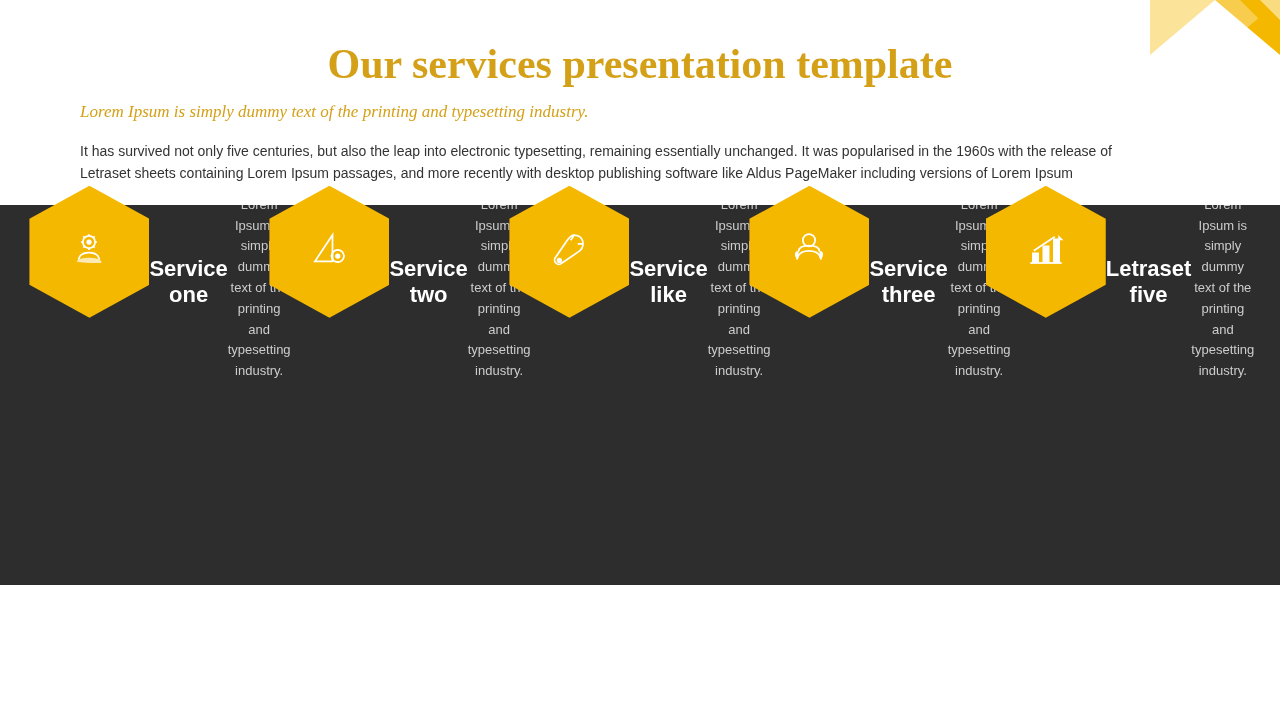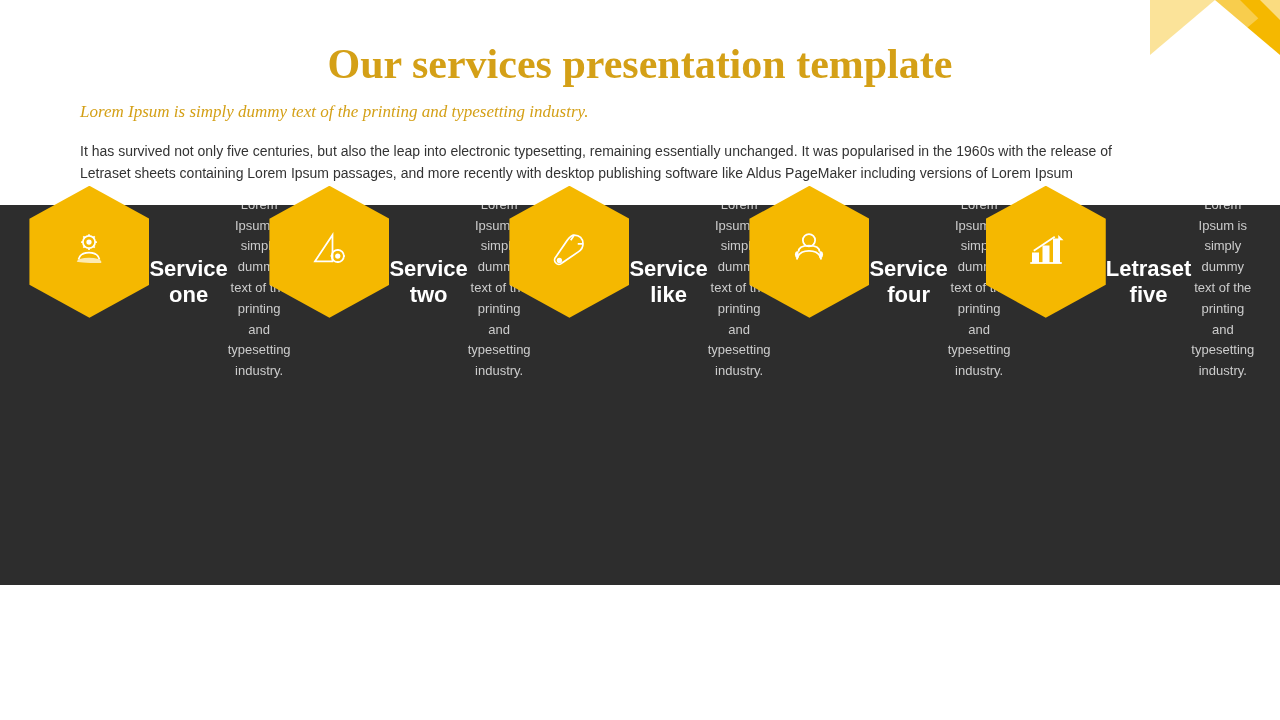--- a/index.html
+++ b/index.html
@@ -193,21 +193,21 @@
         <div class="hexagon">
           <div class="hex-icon"><svg viewBox="0 0 48 48" width="42" height="42" fill="white">
       <circle cx="24" cy="14" r="7" stroke="white" stroke-width="2" fill="none"></circle>
       <path d="M10 36 Q12 26 24 26 Q36 26 38 36" stroke="white" stroke-width="2" fill="none"></path>
       <path d="M8 30 C8 27 10 26 12 27 L12 34 C10 35 8 34 8 30Z" fill="white"></path>
       <path d="M40 30 C40 27 38 26 36 27 L36 34 C38 35 40 34 40 30Z" fill="white"></path>
       <path d="M12 27 Q12 20 24 20 Q36 20 36 27" stroke="white" stroke-width="2" fill="none"></path>
     </svg></div>
         </div>
       </div>
-      <div class="service-title">Service four</div>
+      <div class="service-title">Service three</div>
       <div class="service-desc">Lorem Ipsum is simply dummy text of the printing and typesetting industry.</div>
     </div>
       <div class="service-card">
       <div class="hexagon-container">
         <div class="hexagon">
           <div class="hex-icon"><svg viewBox="0 0 48 48" width="42" height="42" fill="white">
       <rect x="8" y="28" width="8" height="12" fill="white"></rect>
       <rect x="20" y="20" width="8" height="20" fill="white"></rect>
       <rect x="32" y="12" width="8" height="28" fill="white"></rect>
       <line x1="6" y1="40" x2="42" y2="40" stroke="white" stroke-width="2"></line>

